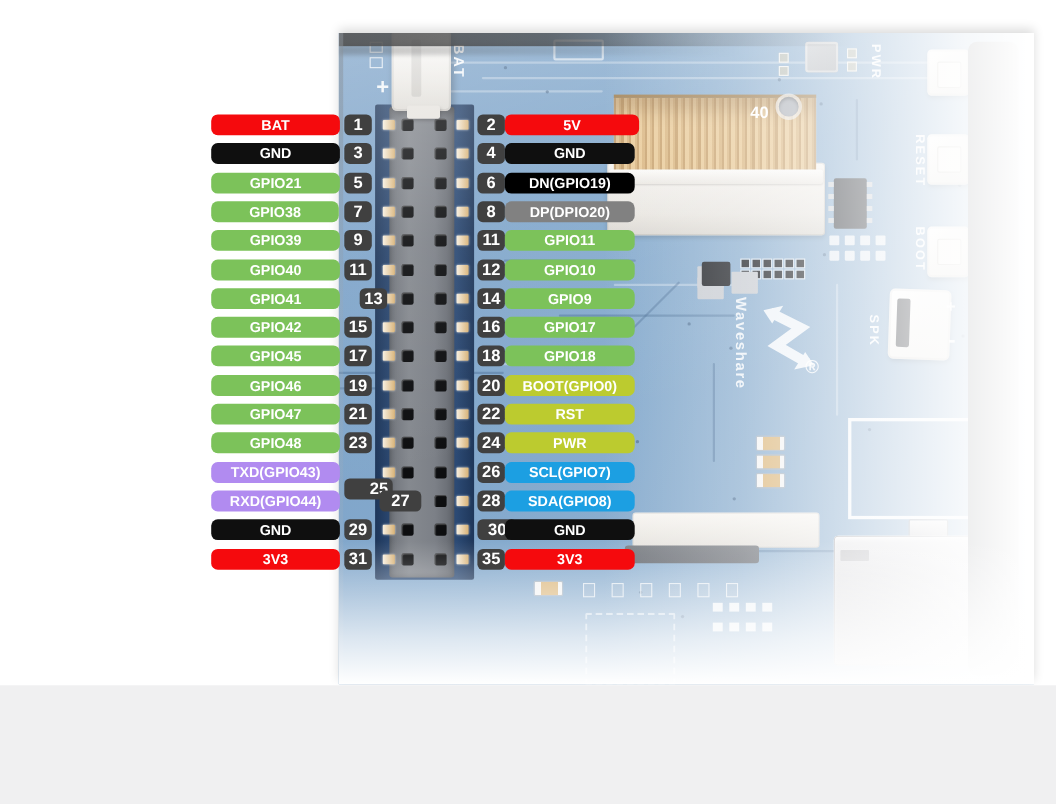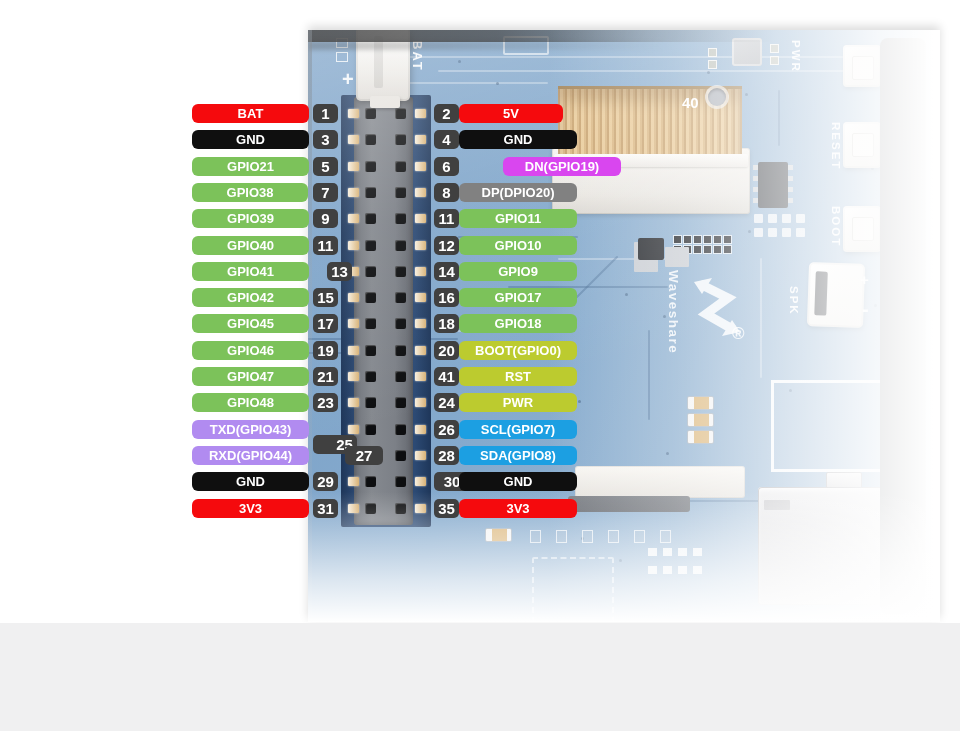--- a/index.html
+++ b/index.html
@@ -349,29 +349,29 @@
   <div class="edge-left"></div>
   <div class="fade-haze"></div>
   <div class="fade-right"></div>
   <div class="fade-bottom"></div>
 </div>
 
 <div class="annotations" id="pin-annotations">
     <div class="pill" style="top: 104px; left: 192px; width: 117px; background: rgb(245, 10, 13);">BAT</div>
     <div class="numbox" style="top: 104px; left: 313px; width: 25px; background: rgb(64, 64, 64);">1</div>
     <div class="numbox" style="top: 104px; left: 434px; width: 25px; background: rgb(64, 64, 64);">2</div>
-    <div class="pill" style="top: 104px; left: 459px; width: 104px; background: rgb(245, 10, 13);">5V</div>
+    <div class="pill" style="top: 104px; left: 459px; width: 122px; background: rgb(245, 10, 13);">5V</div>
     <div class="pill" style="top: 130.3px; left: 192px; width: 117px; background: rgb(15, 15, 15);">GND</div>
     <div class="numbox" style="top: 130.3px; left: 313px; width: 25px; background: rgb(64, 64, 64);">3</div>
     <div class="numbox" style="top: 130.3px; left: 434px; width: 25px; background: rgb(64, 64, 64);">4</div>
     <div class="pill" style="top: 130.3px; left: 459px; width: 118px; background: rgb(15, 15, 15);">GND</div>
     <div class="pill" style="top: 156.6px; left: 192px; width: 117px; background: rgb(124, 194, 90);">GPIO21</div>
     <div class="numbox" style="top: 156.6px; left: 313px; width: 25px; background: rgb(64, 64, 64);">5</div>
     <div class="numbox" style="top: 156.6px; left: 434px; width: 25px; background: rgb(64, 64, 64);">6</div>
-    <div class="pill" style="top: 156.6px; left: 459px; width: 118px; background: #d946ef; margin-left: 44px;">DN(GPIO19)</div>
+    <div class="pill" style="top: 156.6px; left: 459px; width: 118px; background: #000000;">DN(GPIO19)</div>
     <div class="pill" style="top: 182.9px; left: 192px; width: 116px; background: rgb(124, 194, 90);">GPIO38</div>
     <div class="numbox" style="top: 182.9px; left: 313px; width: 25px; background: rgb(64, 64, 64);">7</div>
     <div class="numbox" style="top: 182.9px; left: 434px; width: 25px; background: rgb(64, 64, 64);">8</div>
     <div class="pill" style="top: 182.9px; left: 459px; width: 118px; background: rgb(129, 129, 129);">DP(DPIO20)</div>
     <div class="pill" style="top: 209.2px; left: 192px; width: 117px; background: rgb(124, 194, 90);">GPIO39</div>
     <div class="numbox" style="top: 209.2px; left: 313px; width: 25px; background: rgb(64, 64, 64);">9</div>
     <div class="numbox" style="top: 209.2px; left: 434px; width: 25px; background: rgb(64, 64, 64);">11</div>
     <div class="pill" style="top: 209.2px; left: 459px; width: 118px; background: rgb(124, 194, 90);">GPIO11</div>
     <div class="pill" style="top: 235.5px; left: 192px; width: 117px; background: rgb(124, 194, 90);">GPIO40</div>
     <div class="numbox" style="top: 235.5px; left: 313px; width: 25px; background: rgb(64, 64, 64);">11</div>
@@ -388,21 +388,21 @@
     <div class="pill" style="top: 314.4px; left: 192px; width: 117px; background: rgb(124, 194, 90);">GPIO45</div>
     <div class="numbox" style="top: 314.4px; left: 313px; width: 25px; background: rgb(64, 64, 64);">17</div>
     <div class="numbox" style="top: 314.4px; left: 434px; width: 25px; background: rgb(64, 64, 64);">18</div>
     <div class="pill" style="top: 314.4px; left: 459px; width: 118px; background: rgb(124, 194, 90);">GPIO18</div>
     <div class="pill" style="top: 340.7px; left: 192px; width: 117px; background: rgb(124, 194, 90);">GPIO46</div>
     <div class="numbox" style="top: 340.7px; left: 313px; width: 25px; background: rgb(64, 64, 64);">19</div>
     <div class="numbox" style="top: 340.7px; left: 434px; width: 25px; background: rgb(64, 64, 64);">20</div>
     <div class="pill" style="top: 340.7px; left: 459px; width: 118px; background: rgb(188, 203, 47);">BOOT(GPIO0)</div>
     <div class="pill" style="top: 367px; left: 192px; width: 117px; background: rgb(124, 194, 90);">GPIO47</div>
     <div class="numbox" style="top: 367px; left: 313px; width: 25px; background: rgb(64, 64, 64);">21</div>
-    <div class="numbox" style="top: 367px; left: 434px; width: 25px; background: rgb(64, 64, 64);">41</div>
+    <div class="numbox" style="top: 367px; left: 434px; width: 25px; background: rgb(64, 64, 64);">22</div>
     <div class="pill" style="top: 367px; left: 459px; width: 118px; background: rgb(188, 203, 47);">RST</div>
     <div class="pill" style="top: 393.3px; left: 192px; width: 117px; background: rgb(124, 194, 90);">GPIO48</div>
     <div class="numbox" style="top: 393.3px; left: 313px; width: 25px; background: rgb(64, 64, 64);">23</div>
     <div class="numbox" style="top: 393.3px; left: 434px; width: 25px; background: rgb(64, 64, 64);">24</div>
     <div class="pill" style="top: 393.3px; left: 459px; width: 118px; background: rgb(188, 203, 47);">PWR</div>
     <div class="pill" style="top: 419.6px; left: 192px; width: 117px; background: rgb(177, 139, 240);">TXD(GPIO43)</div>
     <div class="numbox" style="top: 435px; left: 313px; width: 25px; background: rgb(64, 64, 64); padding-left: 19px;">25</div>
     <div class="numbox" style="top: 419.6px; left: 434px; width: 25px; background: rgb(64, 64, 64);">26</div>
     <div class="pill" style="top: 419.6px; left: 459px; width: 118px; background: rgb(28, 159, 226);">SCL(GPIO7)</div>
     <div class="pill" style="top: 445.9px; left: 192px; width: 117px; background: rgb(177, 139, 240);">RXD(GPIO44)</div>

